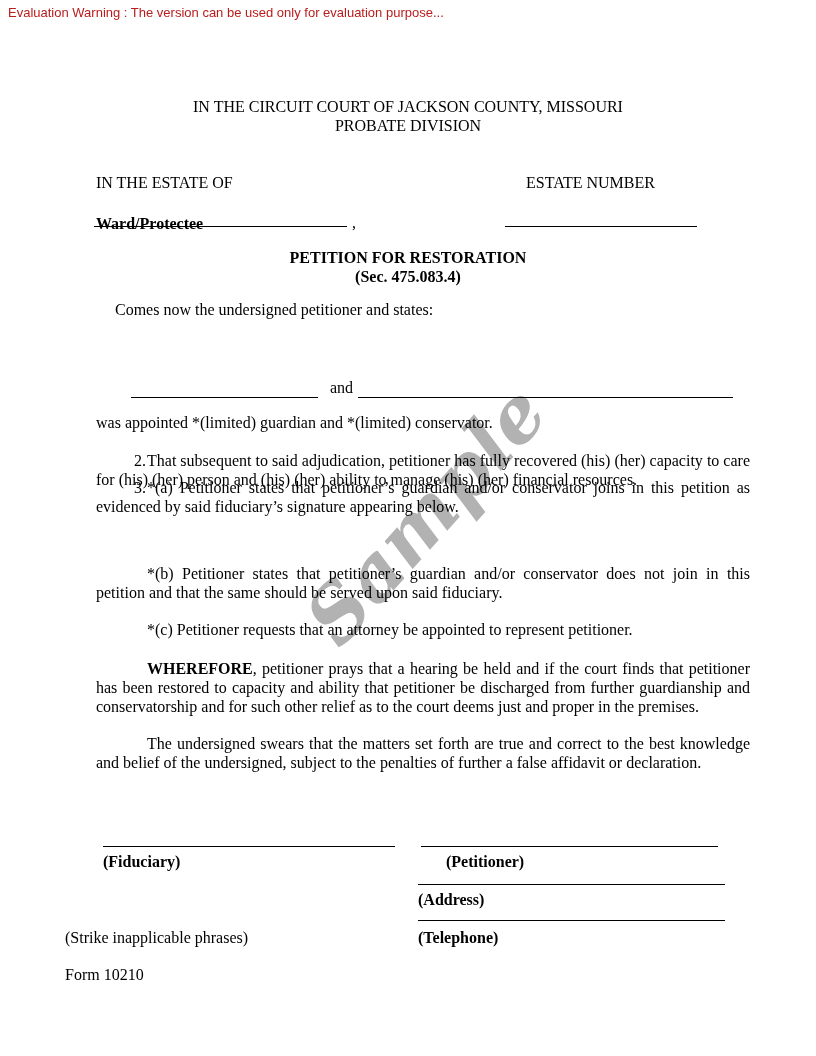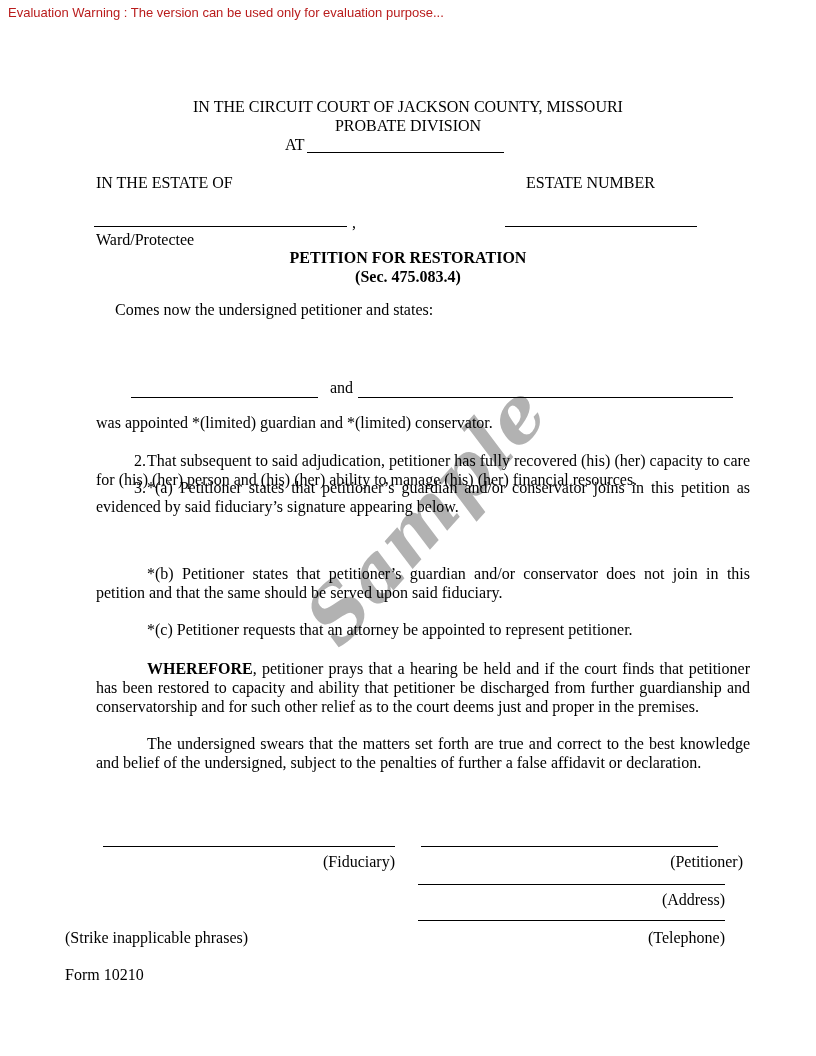--- a/index.html
+++ b/index.html
@@ -13,49 +13,48 @@
   .bold{font-weight:bold;}
   .warning{
     font-family:"Liberation Sans",sans-serif;font-size:13px;color:#b91c1c;z-index:3;
   }
   .blank{display:inline-block;border-bottom:1px solid #000;vertical-align:-3px;height:14px;}
   .rule{position:absolute;z-index:2;height:16px;border-bottom:1px solid #000;}
   .para{left:96px;width:654px;text-align:justify;}
   .num{display:inline-block;width:32px;}
   .ind1{text-indent:19px;}
   .ind2{text-indent:51px;}
-  .label-center{text-align:right;}
+  .label-center{text-align:left;font-weight:bold;}
   .watermark{
     position:absolute;z-index:1;left:276px;top:482px;width:270px;height:100px;
     line-height:100px;text-align:center;
     font-family:"DejaVu Serif",serif;font-style:italic;font-weight:bold;font-size:76px;
     color:#b2b2b2;transform:rotate(-48deg);
   }
 </style>
 </head>
 <body>
 
 <div class="page">
 
   <div class="watermark">Sample</div>
 
   <div class="abs warning" style="left:8px;top:3px;">Evaluation Warning : The version can be used only for evaluation purpose...</div>
 
   <div class="abs center" style="top:97px;">IN THE CIRCUIT COURT OF JACKSON COUNTY, MISSOURI</div>
   <div class="abs center" style="top:116px;">PROBATE DIVISION</div>
 
-  <div class="abs" style="left:285px;top:135px;"><span>AT</span><span class="blank" style="width:197px;margin-left:2px;"></span></div>
 
   <div class="abs" style="left:96px;top:173px;">IN THE ESTATE OF</div>
   <div class="abs" style="left:526px;top:173px;">ESTATE NUMBER</div>
 
   <div class="rule" style="left:94px;top:210px;width:253px;"></div>
   <div class="abs" style="left:352px;top:213px;">,</div>
   <div class="rule" style="left:505px;top:210px;width:192px;"></div>
-  <div class="abs" style="left:96px;top:230px;">Ward/Protectee</div>
+  <div class="abs" style="left:96px;top:214px;font-weight:bold;">Ward/Protectee</div>
 
   <div class="abs center bold" style="top:248px;">PETITION FOR RESTORATION</div>
   <div class="abs center bold" style="top:267px;">(Sec. 475.083.4)</div>
 
   <div class="abs para ind1" style="top:300px;">Comes now the undersigned petitioner and states:</div>
 
 
   <div class="rule" style="left:131px;top:381px;width:187px;"></div>
   <div class="abs" style="left:330px;top:378px;">and</div>
   <div class="rule" style="left:358px;top:381px;width:375px;"></div>

